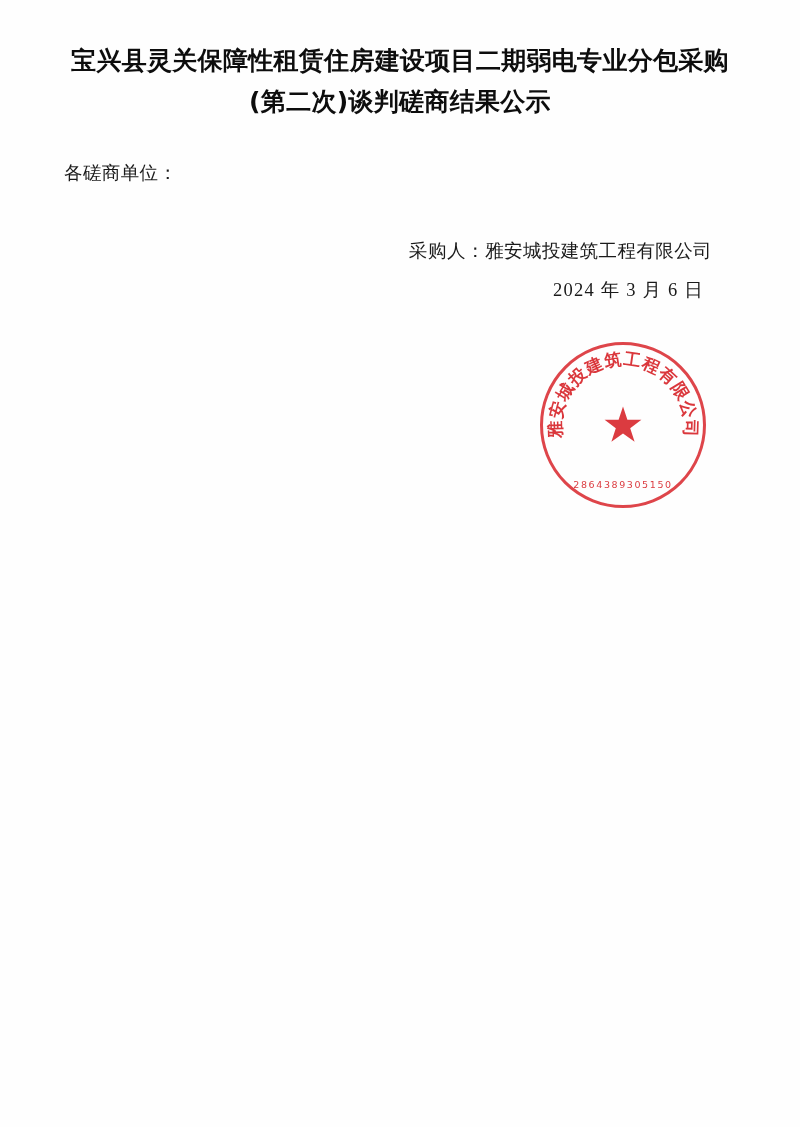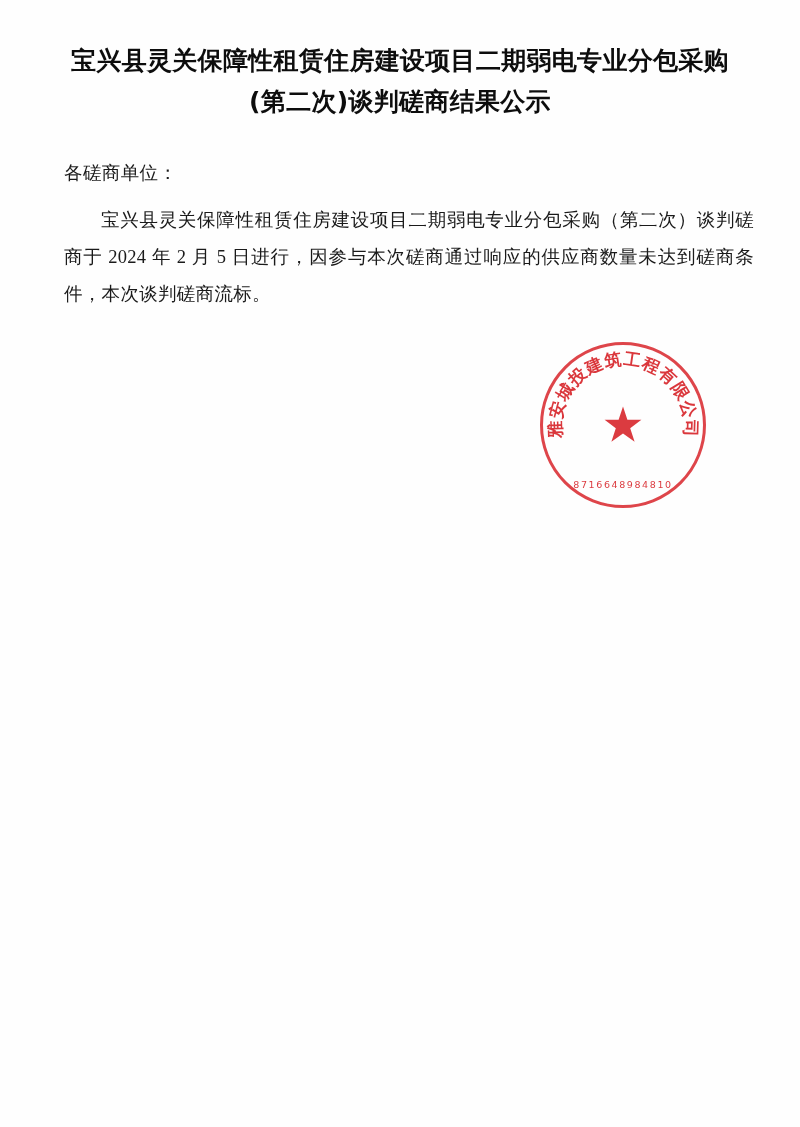--- a/index.html
+++ b/index.html
@@ -128,22 +128,27 @@
 </head>
 <body>
 
 <div class="page">
 
   <h1 class="doc-title">宝兴县灵关保障性租赁住房建设项目二期弱电专业分包采购(第二次)谈判磋商结果公示</h1>
 
   <div class="body-wrap">
     <p class="salutation">各磋商单位：</p>
 
-    <p class="para">宝兴县灵关保障性租赁住房建设项目二期弱电专业分包采购（第二次）谈判磋商于 2024 年 2 月 5 日进行，因参与本次磋商通过响应的供应商数量未达到磋商条件，本次谈判磋商流标。</p>
 
+    <div class="signature-block">
+      <span class="sig-line">
+        <span class="sig-label">采购人：</span><span>雅安城投建筑工程有限公司</span>
+      </span>
+      <span class="sig-date">2024 年 3 月 6 日</span>
+    </div>
   </div>
 
   <div class="seal">
     <div class="seal-ring"></div>
 
     <div class="seal-arc-text">
       <svg viewBox="0 0 166 166" xmlns="http://www.w3.org/2000/svg">
         <defs>
           <path id="arcTop" d="M 22,96 A 62,62 0 1 1 144,96"></path>
         </defs>
@@ -152,16 +157,16 @@
         </text>
       </svg>
     </div>
 
     <div class="seal-star">
       <svg viewBox="0 0 100 100" xmlns="http://www.w3.org/2000/svg">
         <polygon points="50,4 61,37 96,37 68,58 79,92 50,71 21,92 32,58 4,37 39,37" fill="#d8272c"></polygon>
       </svg>
     </div>
 
-    <div class="seal-code">8716648984810</div>
+    <div class="seal-code">2864389305150</div>
   </div>
 
 </div>
 
 </body></html>

